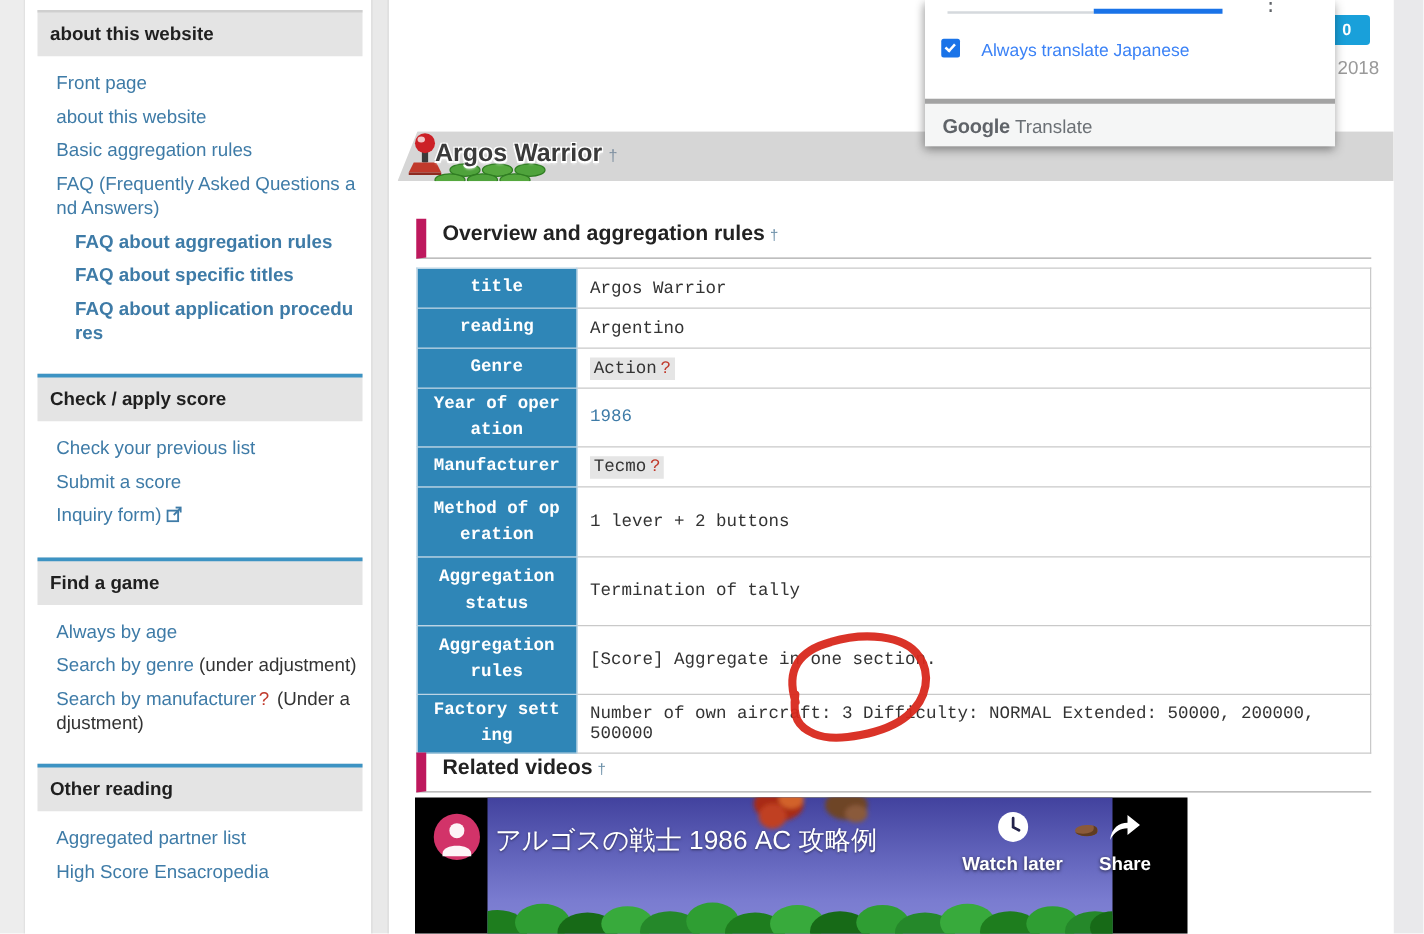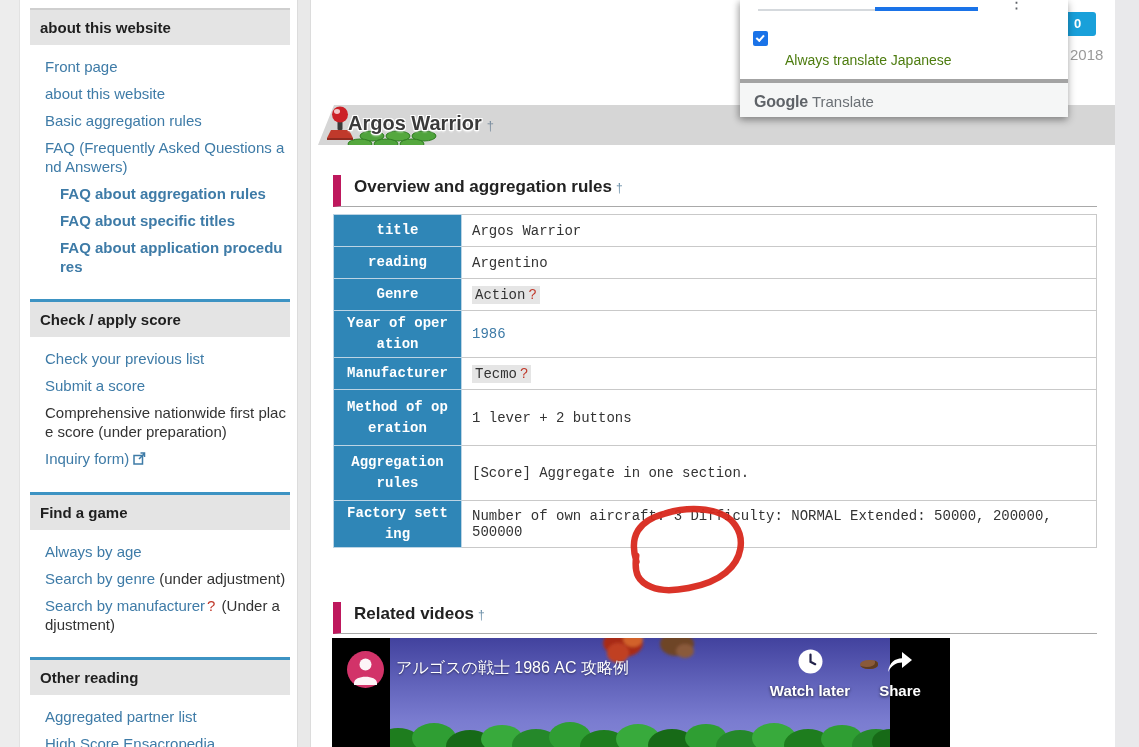--- a/index.html
+++ b/index.html
@@ -50,38 +50,38 @@
 
   .annotation-circle { position:absolute; left:612px; top:498px; z-index:6; pointer-events:none; }
 
   
   .video { position:absolute; left:332px; top:638px; width:618px; height:110px; background:#000; overflow:hidden; }
   .game { position:absolute; left:58px; top:0; width:500px; height:110px;
           background:linear-gradient(180deg,#42429e 0%, #6466bd 45%, #7a7cd0 75%, #8385d6 100%); }
   .game svg.bushes { position:absolute; bottom:-2px; left:0; }
   .game svg.fire { position:absolute; top:-3px; left:195px; }
   .avatar { position:absolute; left:15px; top:13px; width:37px; height:37px; border-radius:50%; background:#d23369; cursor:pointer; }
-  .vid-title { position:absolute; left:64px; top:20px; font-size:16px; color:#fff; z-index:3;
+  .vid-title { position:absolute; left:64px; top:20px; font-size:21px; color:#fff; z-index:3;
                font-family:"Liberation Sans","DejaVu Sans",sans-serif; text-shadow:0 1px 2px rgba(0,0,0,.5); white-space:nowrap; }
   .vid-btn { position:absolute; top:10px; text-align:center; color:#fff; z-index:4; cursor:pointer; }
   .vid-btn .lbl { display:block; margin-top:3px; font-size:15px; font-weight:bold; text-shadow:0 1px 3px rgba(0,0,0,.7); }
   .vid-btn.watch { left:423px; width:110px; }
   .vid-btn.share { left:523px; width:90px; }
   .sprite { position:absolute; left:528px; top:22px; width:18px; height:9px; background:#8a5a3a; border-radius:50% 40% 45% 50%; z-index:3;
             box-shadow:inset -3px -2px 0 #5f3c22; }
 
   
   .popup { position:absolute; left:740px; top:0; width:328px; height:117px; background:#fff; z-index:20;
            box-shadow:0 3px 8px rgba(0,0,0,.3), -2px 2px 6px rgba(0,0,0,.15); overflow:hidden; }
   .tab-line { position:absolute; left:18px; top:9px; width:117px; height:2px; background:#d5d9dd; }
   .tab-active { position:absolute; left:135px; top:7px; width:103px; height:4px; background:#1a73e8; }
   .pp-dots { position:absolute; left:268px; top:-8px; font-size:17px; color:#5f6368; }
   .checkbox { position:absolute; left:13px; top:31px; width:15px; height:15px; background:#1a73e8; border-radius:2px; cursor:pointer; }
   .checkbox .mark { position:absolute; left:3px; top:3.5px; width:8px; height:4.5px; border-left:2px solid #fff; border-bottom:2px solid #fff; transform:rotate(-48deg); }
-  .pp-label { position:absolute; left:45px; top:32px; font-size:14px; color:#4d7c0f;margin-top:20px; }
+  .pp-label { position:absolute; left:45px; top:32px; font-size:14px; color:#3b82f6; }
   .pp-footer { position:absolute; left:0; bottom:0; width:328px; height:38px; background:#f5f6f6; border-top:4px solid #a3a3a3; }
   .pp-brand { position:absolute; left:14px; top:10px; }
   .pp-brand .g { font-size:16px; font-weight:bold; color:#5f6368; letter-spacing:-.2px; }
   .pp-brand .t { font-size:15px; color:#6b7075; margin-left:4px; }
 
   .badge { position:absolute; left:1059px; top:12px; width:37px; height:24px; background:#19a0da; border-radius:3px;
            color:#fff; font-size:13px; font-weight:bold; text-align:center; line-height:24px; z-index:10; cursor:pointer; }
   .year { position:absolute; left:1070px; top:46px; font-size:15px; color:#9a9a9a; z-index:10; }
 </style>
 </head>
@@ -103,21 +103,20 @@
       <div class="sb-item">FAQ (Frequently Asked Questions and Answers)</div>
       <div class="sb-item indent">FAQ about aggregation rules</div>
       <div class="sb-item indent">FAQ about specific titles</div>
       <div class="sb-item indent">FAQ about application procedures</div>
     </div>
 
     <div class="sb-head">Check / apply score</div>
     <div class="sb-list">
       <div class="sb-item">Check your previous list</div>
       <div class="sb-item">Submit a score</div>
-      <div class="sb-item plain-item">Comprehensive nationwide first place score (under preparation)</div>
       <div class="sb-item">
         <span>Inquiry form)</span><span class="ext-icon"><svg width="13" height="13" viewBox="0 0 13 13">
               <rect x="1" y="3.5" width="8.5" height="8.5" fill="none" stroke="#3e7ba7" stroke-width="1.5"></rect>
               <path d="M6 7 L11.5 1.5 M7.5 1 h4 v4" fill="none" stroke="#3e7ba7" stroke-width="1.5"></path>
             </svg></span>
       </div>
     </div>
 
     <div class="sb-head">Find a game</div>
     <div class="sb-list">
@@ -183,20 +182,24 @@
     </tr>
     <tr class="h32">
       <th>Manufacturer</th>
       <td>
         <span class="hl"><span>Tecmo</span><span class="q">?</span></span>
       </td>
     </tr>
     <tr class="h56">
       <th>Method of operation</th>
       <td>1 lever + 2 buttons</td>
+    </tr>
+    <tr class="h55">
+      <th>Aggregation status</th>
+      <td>Termination of tally</td>
     </tr>
     <tr class="h55">
       <th>Aggregation rules</th>
       <td>[Score] Aggregate in one section.</td>
     </tr>
     <tr class="h32">
       <th>Factory setting</th>
       <td>Number of own aircraft: 3 Difficulty: NORMAL Extended: 50000, 200000, 500000</td>
     </tr>
   </tbody>

